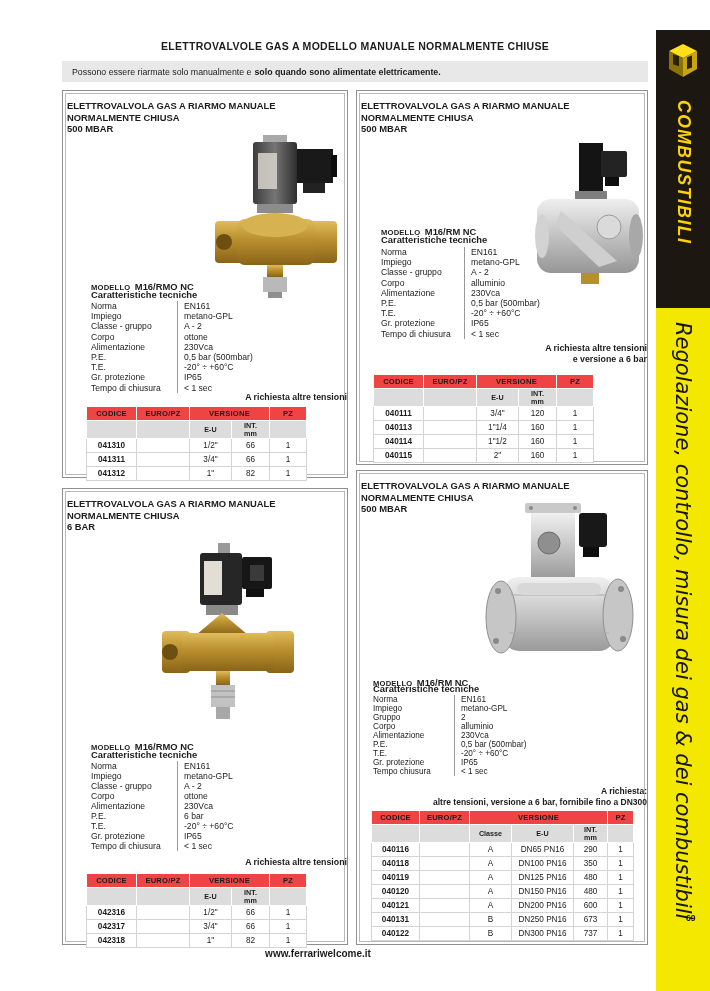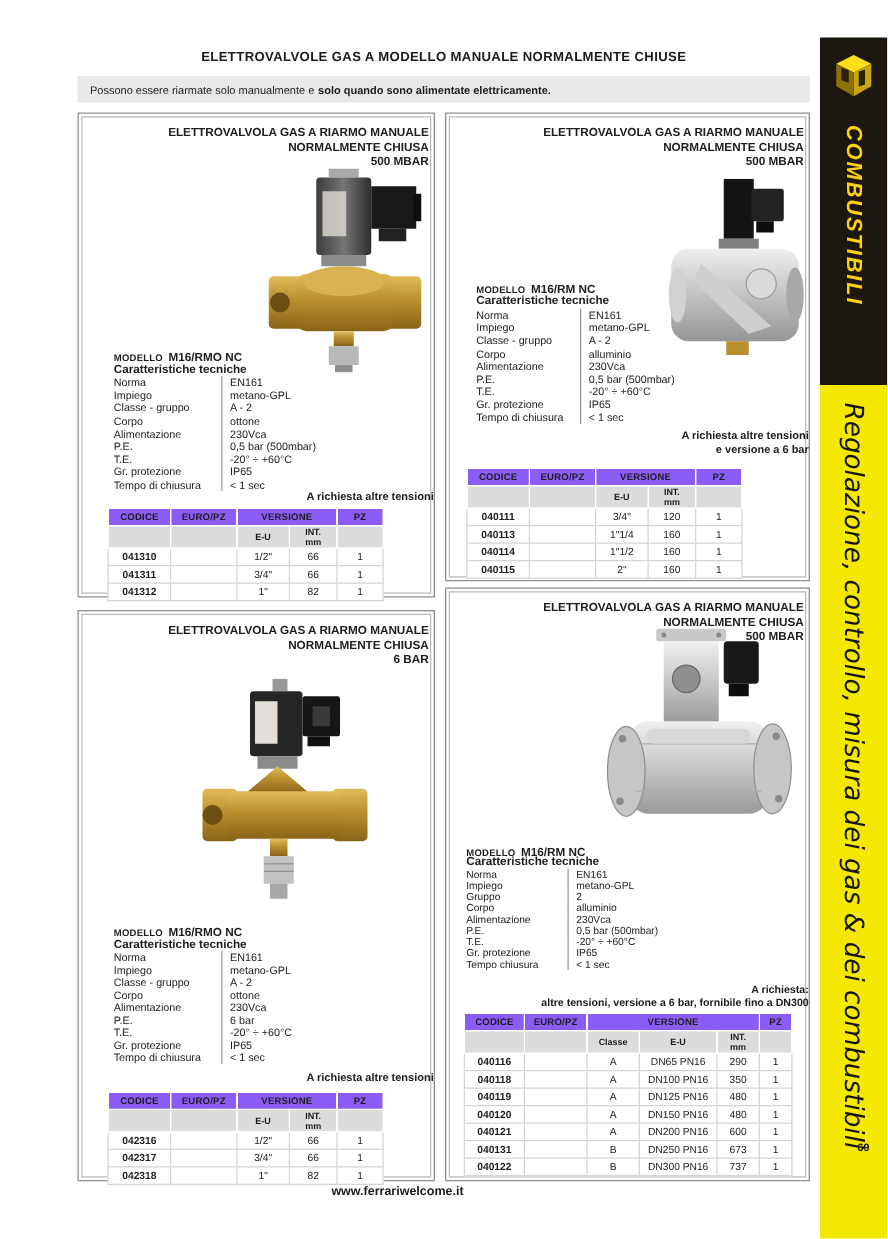--- a/index.html
+++ b/index.html
@@ -14,21 +14,21 @@
   .note-bar b{margin-left:3px;}
 
   
   .panel{position:absolute;background:#fff;border:1px solid #8f8f8f;
         box-shadow:inset 0 0 0 2px #ffffff, inset 0 0 0 3px #b9b9b9;box-sizing:border-box;}
   .panel-0{left:62px;top:90px;width:286px;height:388px;}
   .panel-1{left:356px;top:90px;width:292px;height:375px;}
   .panel-2{left:62px;top:488px;width:286px;height:457px;}
   .panel-3{left:356px;top:470px;width:292px;height:475px;}
 
-  .p-title{position:absolute;top:9px;left:4px;right:4px;text-align:right;font-weight:bold;
+  .p-title{position:absolute;top:9px;left:4px;right:4px;text-align:left;font-weight:bold;
         font-size:9.4px;line-height:11.5px;}
 
   .p-img{position:absolute;}
   .panel-0 .p-img{left:150px;top:42px;}
   .panel-1 .p-img{left:176px;top:52px;}
   .panel-2 .p-img{left:95px;top:54px;}
   .panel-3 .p-img{left:126px;top:28px;}
 
   .p-model{position:absolute;font-weight:bold;}
   .model-label{font-size:7.6px;letter-spacing:.2px;}
@@ -76,21 +76,21 @@
   .panel-3 .p-table{left:14px;top:339px;}
 
   .p-table table{border-collapse:collapse;table-layout:fixed;border:1px solid #a6a6a6;background:#fff;}
   table.t5{width:220px;} table.t6{width:262px;}
   .t5 col:nth-child(1){width:50px}.t5 col:nth-child(2){width:53px}.t5 col:nth-child(3){width:42px}
   .t5 col:nth-child(4){width:38px}.t5 col:nth-child(5){width:37px}
   .t6 col:nth-child(1){width:48px}.t6 col:nth-child(2){width:50px}.t6 col:nth-child(3){width:42px}
   .t6 col:nth-child(4){width:62px}.t6 col:nth-child(5){width:34px}.t6 col:nth-child(6){width:26px}
 
   .p-table th,.p-table td{padding:0;text-align:center;overflow:hidden;}
-  tr.t-head th{background:#8b5cf6;font-size:7.6px;font-weight:bold;height:13px;
+  tr.t-head th{background:#ef4444;font-size:7.6px;font-weight:bold;height:13px;
         border:1px solid #fff;letter-spacing:.2px;}
   tr.t-sub th{background:#dcdcdc;font-size:7.2px;font-weight:bold;height:17px;line-height:7.4px;
         border:1px solid #fff;}
   .p-table tbody td{font-size:8.2px;height:13px;border:1px solid #d4d4d4;}
   .p-table tbody td.c-code{font-weight:bold;}
 
   
   .footer-url{position:absolute;left:62px;top:948px;width:512px;text-align:center;
         font-weight:bold;font-size:10px;}
 

